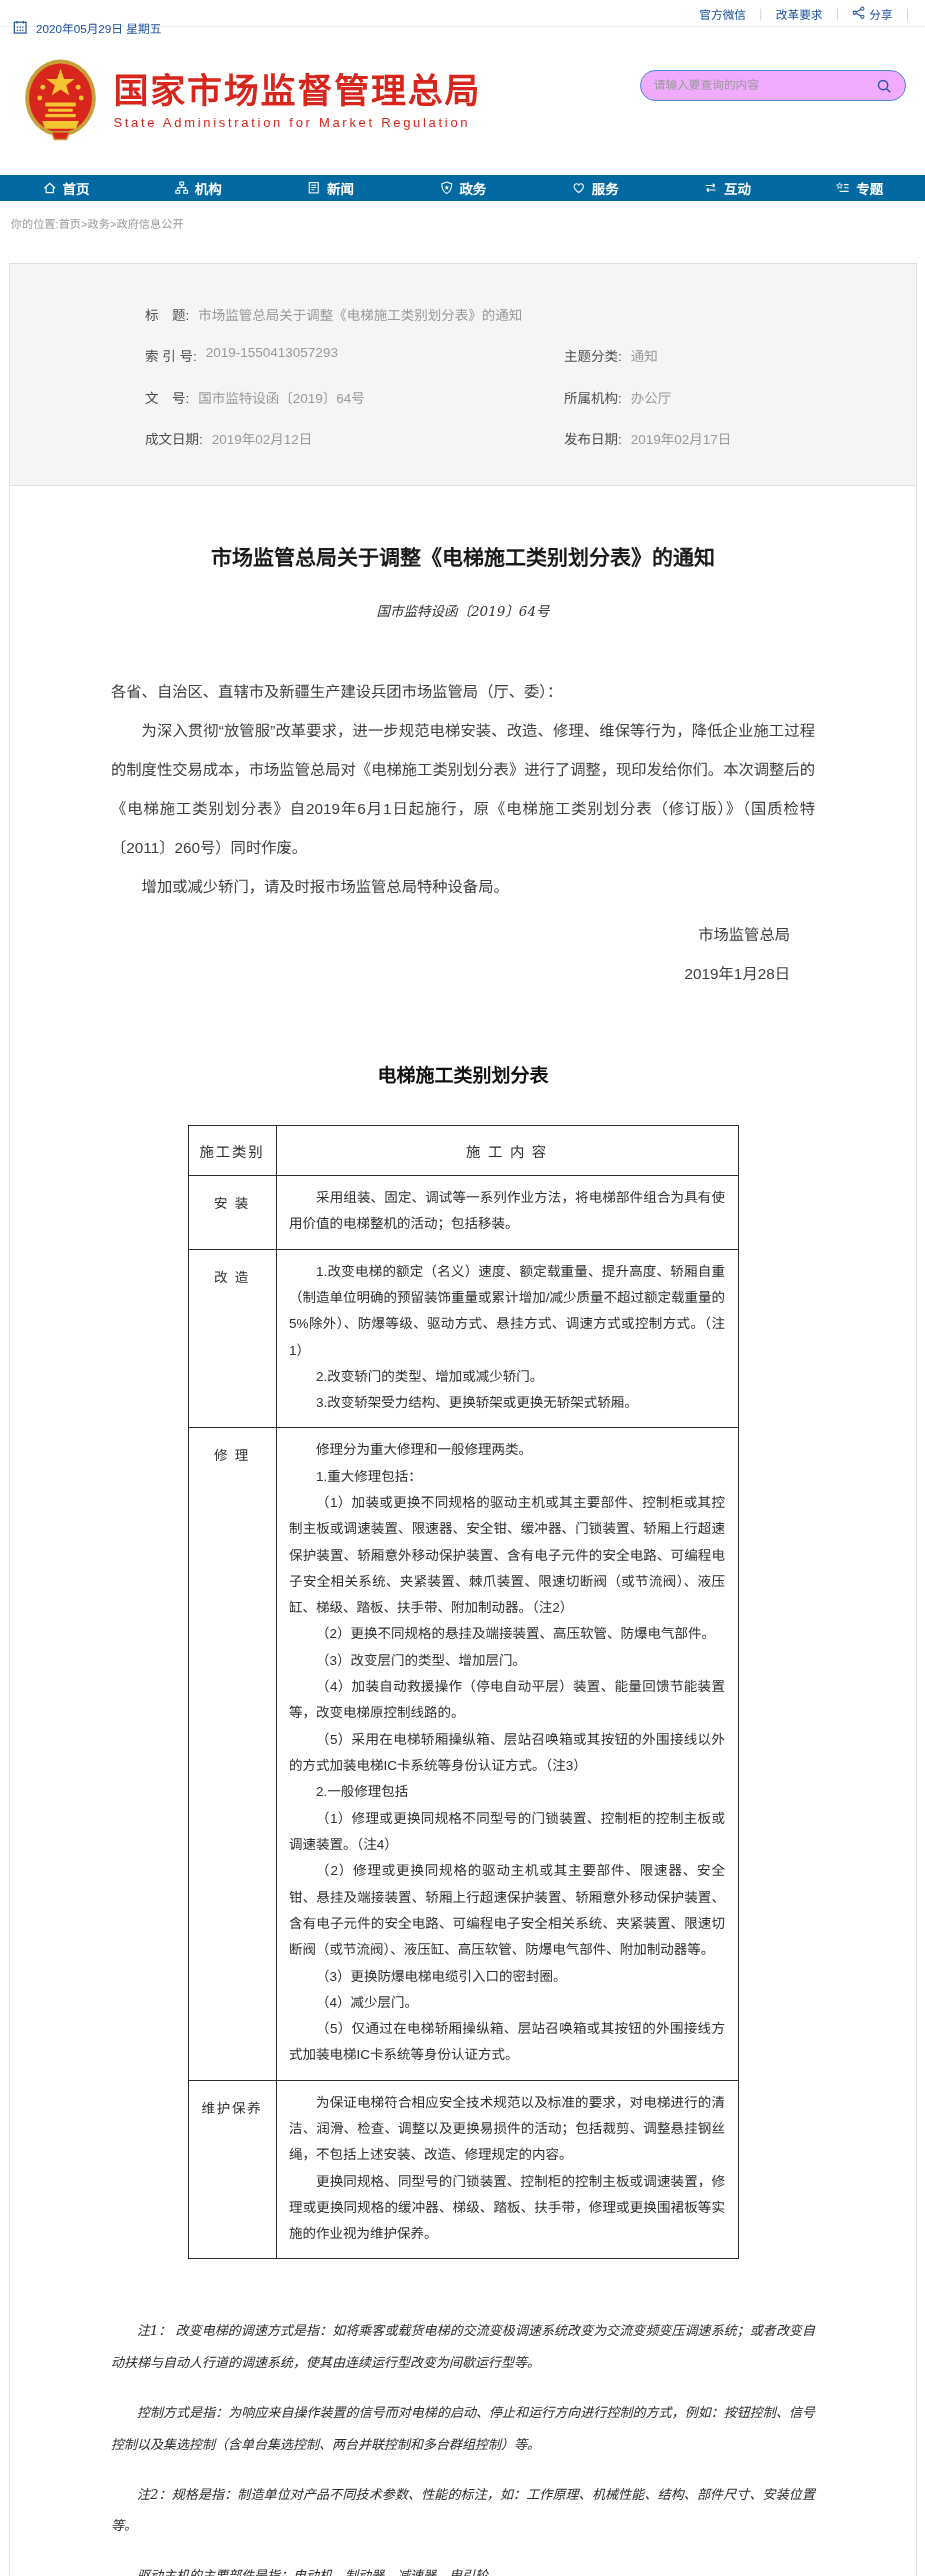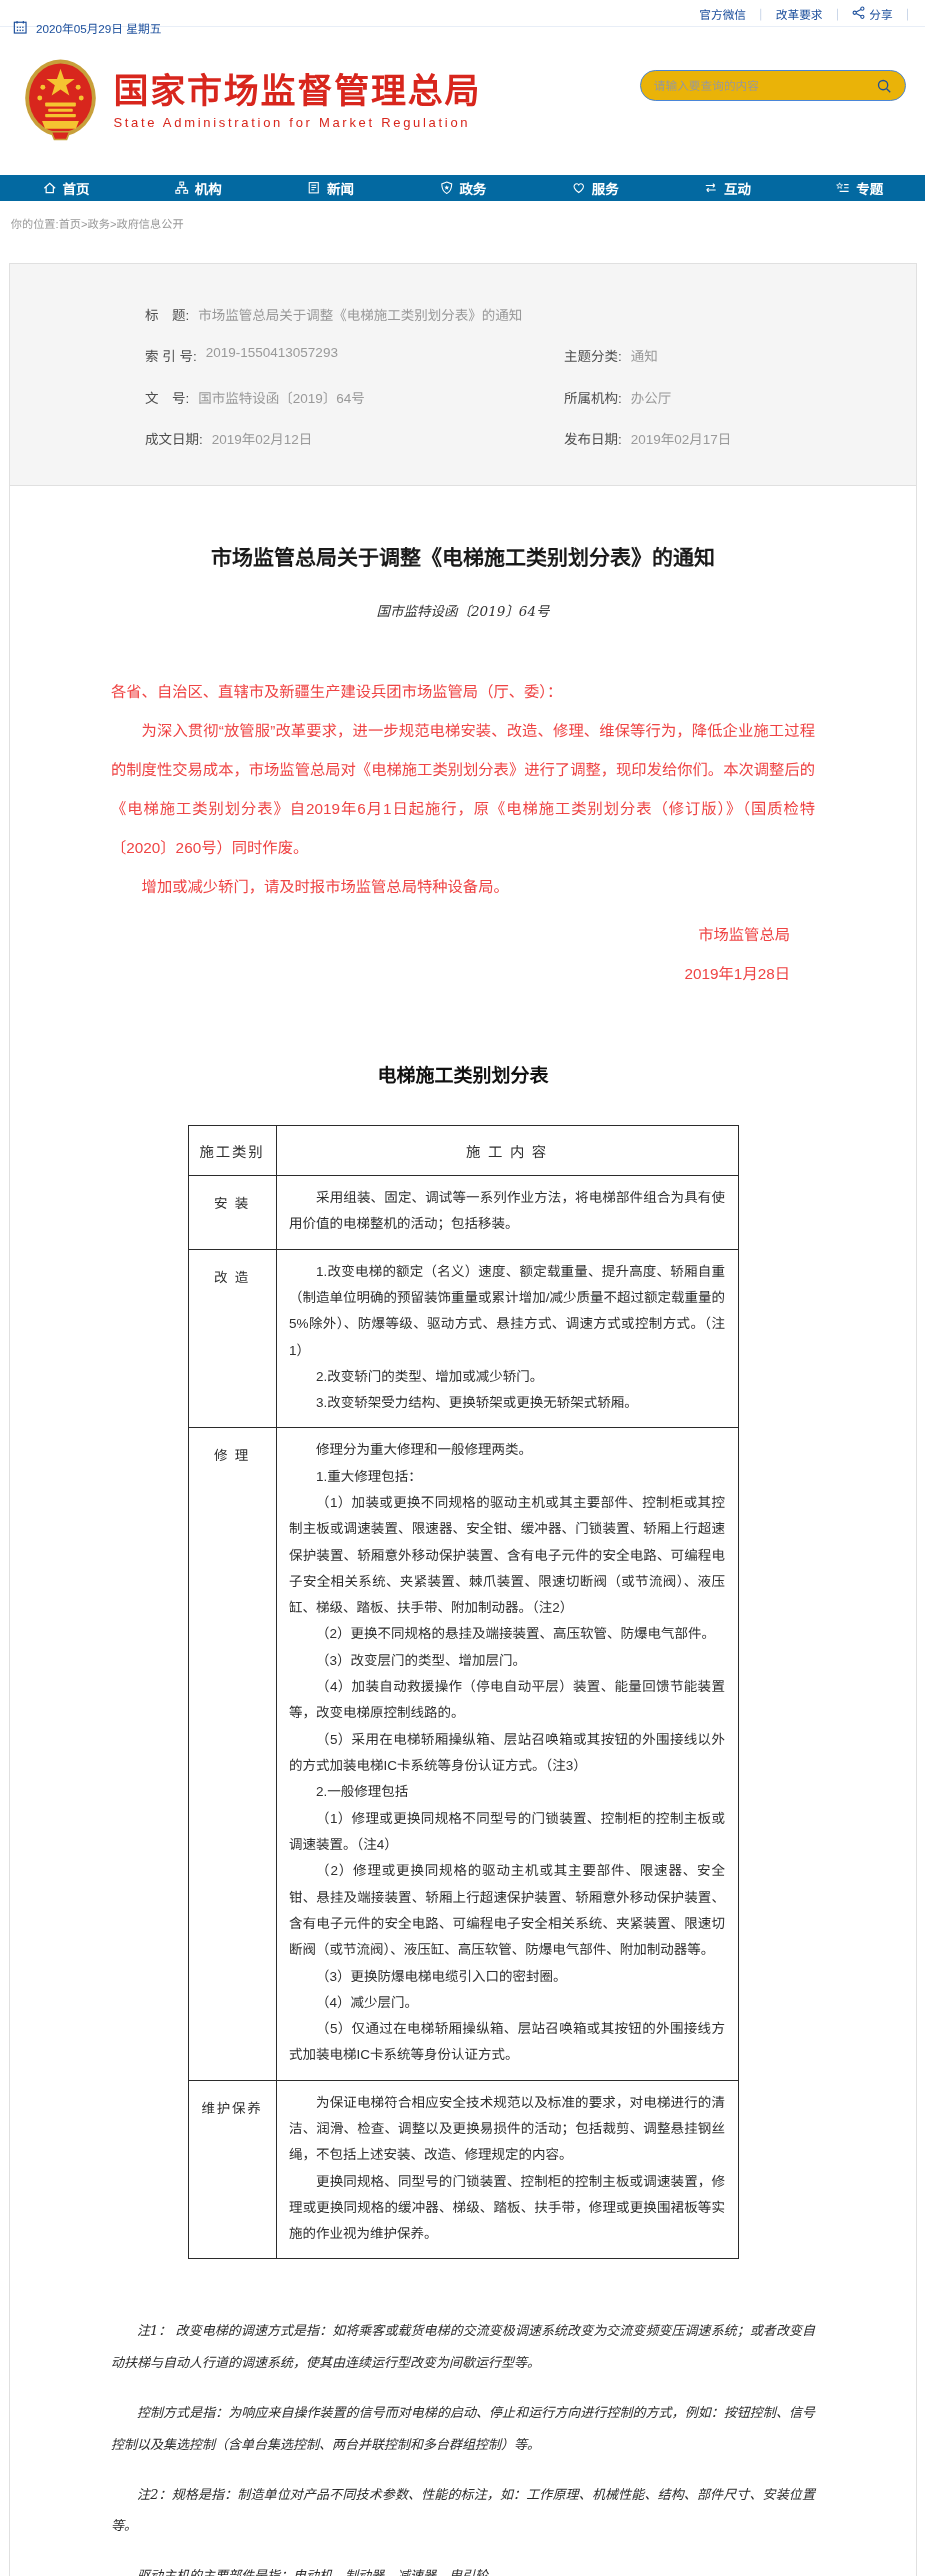--- a/index.html
+++ b/index.html
@@ -16,21 +16,21 @@
   .topbar-link { color:#1c4f9c; cursor:pointer; display:flex; align-items:center; gap:3.6px; }
 
   
   .header { height:148px; position:relative; display:flex; align-items:center; padding:0 22px; }
   .logo { width:77px; height:86px; flex:0 0 auto; }
   .titleblock { margin-left:14.4px; }
   .cn-title { color:#d8261d; font-size:35px; font-weight:bold; letter-spacing:1.8px; line-height:1.1; }
   .en-title { color:#d8261d; font-size:13px; letter-spacing:2.7px; margin-top:5.4px; }
   .searchbox { position:absolute; right:20px; top:43px; width:266px; height:31px;
                border:0.9px solid #4a86d8; border-radius:15.3px; display:flex; align-items:center;
-               padding:0 10.8px; background:#eab308; }
+               padding:0 10.8px; background:#f0abfc;font-family:Liberation Serif, serif; }
   .searchbox input { border:none; outline:none; flex:1; font-size:11.7px; color:#555; background:transparent; font-family:inherit; }
   .searchbox input::placeholder { color:#999; }
   .search-btn { width:20px; height:20px; cursor:pointer; display:flex; align-items:center; justify-content:center; }
 
   
   .nav { height:26px; background:#0369a1; display:flex; }
   .nav-item { flex:1; display:flex; align-items:center; justify-content:center; gap:6.3px;
               color:#fff; font-size:13.5px; font-weight:bold; cursor:pointer; }
   .nav-item svg { display:block; }
 
@@ -45,21 +45,21 @@
   .meta-row:last-child { margin-bottom:5.4px; }
   .meta-row.full { grid-template-columns:100%; }
   .meta-item { display:flex; }
   .meta-label { color:#4d4d4d; white-space:pre; margin-right:9px; }
   .meta-value { color:#999; }
 
   .doc-panel { background:#fff; padding:56px 0 36px; }
   .doc-title { text-align:center; font-size:21px; font-weight:bold; color:#1a1a1a; margin:0 81px; line-height:1.5; }
   .doc-number { text-align:center; font-family:"DejaVu Serif","Liberation Serif",serif; font-style:italic;
                 font-size:13.5px; color:#333; margin-top:27px; }
-  .doc-body { padding:0 101px; margin-top:52px; font-size:15.3px; line-height:2.55; text-align:justify; color:#ef4444; }
+  .doc-body { padding:0 101px; margin-top:52px; font-size:15.3px; line-height:2.55; text-align:justify; color:#404040; }
   .doc-body p { margin:0; }
   .doc-body p.indent { text-indent:2em; }
   .sign-block { margin-top:9px; text-align:right; padding-right:25px; }
   .sign-block p { margin:0; }
 
   .table-title { text-align:center; font-size:19px; font-weight:bold; color:#111; margin-top:67px; }
   table.class-table { margin:38px auto 0; border-collapse:collapse; width:551px; font-size:13.5px; color:#2f2f2f;padding-left:20px; }
   .class-table th, .class-table td { border:0.9px solid #2b2b2b; }
   .class-table th { font-weight:normal; height:50px; font-size:14.4px; letter-spacing:1.8px; }
   .class-table td.cat { width:88px; text-align:center; vertical-align:top; padding-top:16px; letter-spacing:1.8px; }
@@ -241,21 +241,21 @@
         </div>
       </div>
     </div>
 
     <div class="doc-panel">
       <h1 class="doc-title">市场监管总局关于调整《电梯施工类别划分表》的通知</h1>
       <div class="doc-number">国市监特设函〔2019〕64号</div>
 
       <div class="doc-body">
         <p>各省、自治区、直辖市及新疆生产建设兵团市场监管局（厅、委）：</p>
-        <p class="indent">为深入贯彻“放管服”改革要求，进一步规范电梯安装、改造、修理、维保等行为，降低企业施工过程的制度性交易成本，市场监管总局对《电梯施工类别划分表》进行了调整，现印发给你们。本次调整后的《电梯施工类别划分表》自2019年6月1日起施行，原《电梯施工类别划分表（修订版）》（国质检特〔2020〕260号）同时作废。</p>
+        <p class="indent">为深入贯彻“放管服”改革要求，进一步规范电梯安装、改造、修理、维保等行为，降低企业施工过程的制度性交易成本，市场监管总局对《电梯施工类别划分表》进行了调整，现印发给你们。本次调整后的《电梯施工类别划分表》自2019年6月1日起施行，原《电梯施工类别划分表（修订版）》（国质检特〔2011〕260号）同时作废。</p>
         <p class="indent">增加或减少轿门，请及时报市场监管总局特种设备局。</p>
         <div class="sign-block">
           <p>市场监管总局</p>
           <p>2019年1月28日</p>
         </div>
       </div>
 
       <div class="table-title">电梯施工类别划分表</div>
 
       <table class="class-table">

